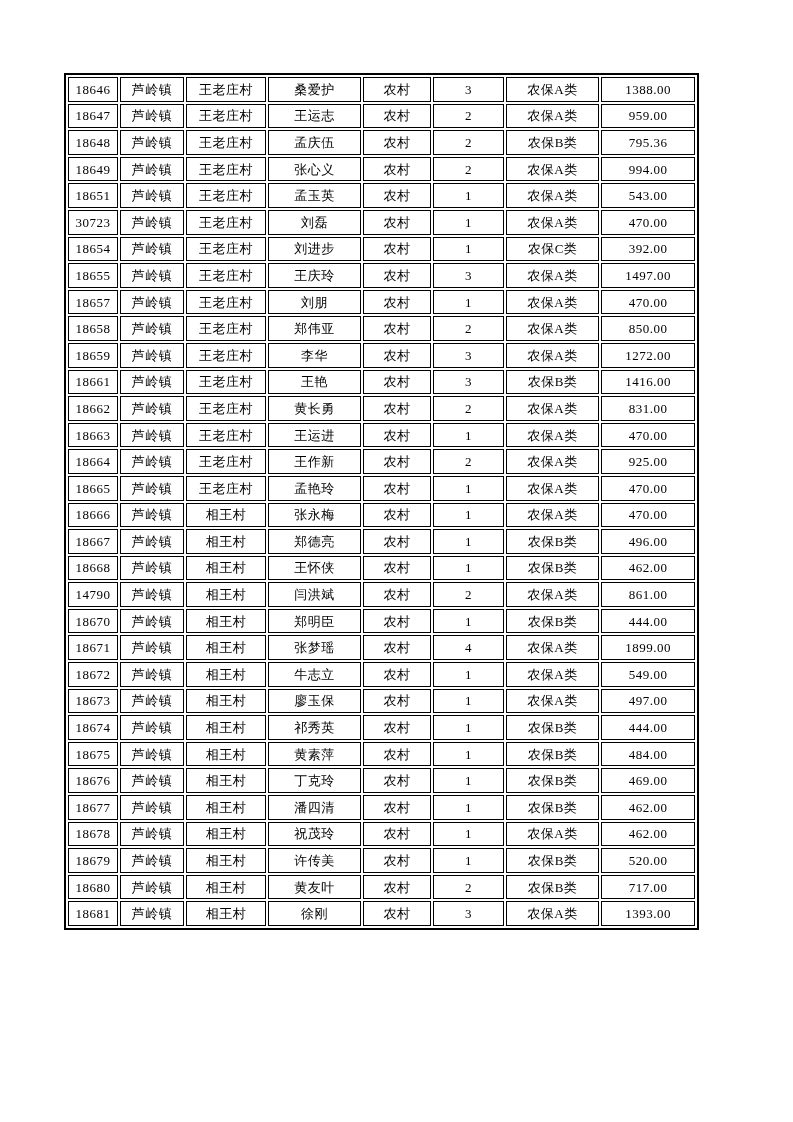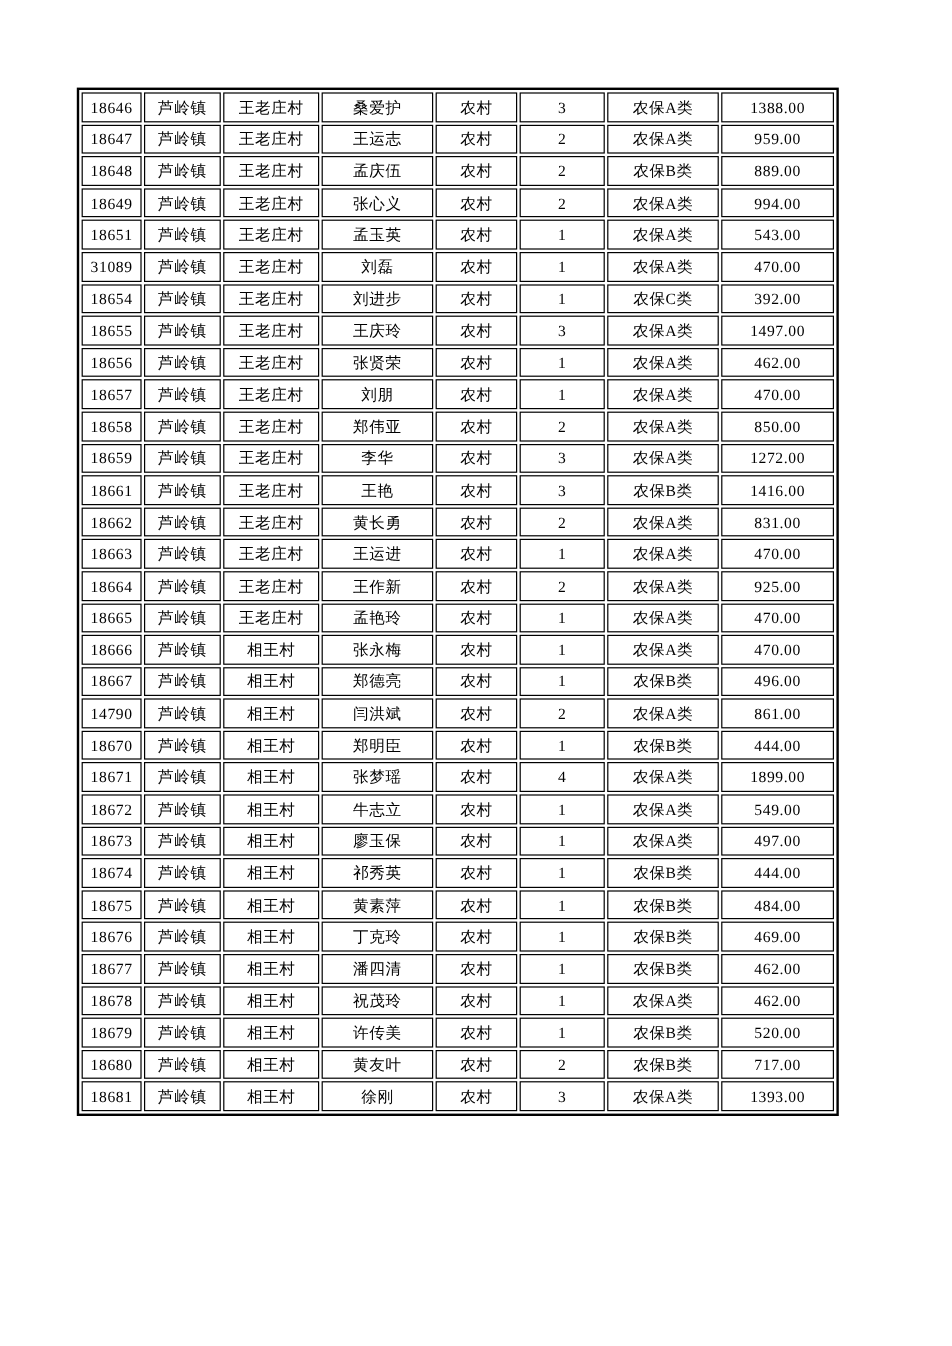--- a/index.html
+++ b/index.html
@@ -88,21 +88,21 @@
           <td>959.00</td>
         </tr>
         <tr>
           <td>18648</td>
           <td>芦岭镇</td>
           <td>王老庄村</td>
           <td>孟庆伍</td>
           <td>农村</td>
           <td>2</td>
           <td>农保B类</td>
-          <td>889.00</td>
+          <td>795.36</td>
         </tr>
         <tr>
           <td>18649</td>
           <td>芦岭镇</td>
           <td>王老庄村</td>
           <td>张心义</td>
           <td>农村</td>
           <td>2</td>
           <td>农保A类</td>
           <td>994.00</td>
@@ -111,21 +111,21 @@
           <td>18651</td>
           <td>芦岭镇</td>
           <td>王老庄村</td>
           <td>孟玉英</td>
           <td>农村</td>
           <td>1</td>
           <td>农保A类</td>
           <td>543.00</td>
         </tr>
         <tr>
-          <td>31089</td>
+          <td>30723</td>
           <td>芦岭镇</td>
           <td>王老庄村</td>
           <td>刘磊</td>
           <td>农村</td>
           <td>1</td>
           <td>农保A类</td>
           <td>470.00</td>
         </tr>
         <tr>
           <td>18654</td>
@@ -141,128 +141,128 @@
           <td>18655</td>
           <td>芦岭镇</td>
           <td>王老庄村</td>
           <td>王庆玲</td>
           <td>农村</td>
           <td>3</td>
           <td>农保A类</td>
           <td>1497.00</td>
         </tr>
         <tr>
-          <td>18656</td>
-          <td>芦岭镇</td>
-          <td>王老庄村</td>
-          <td>张贤荣</td>
-          <td>农村</td>
-          <td>1</td>
-          <td>农保A类</td>
+          <td>18657</td>
+          <td>芦岭镇</td>
+          <td>王老庄村</td>
+          <td>刘朋</td>
+          <td>农村</td>
+          <td>1</td>
+          <td>农保A类</td>
+          <td>470.00</td>
+        </tr>
+        <tr>
+          <td>18658</td>
+          <td>芦岭镇</td>
+          <td>王老庄村</td>
+          <td>郑伟亚</td>
+          <td>农村</td>
+          <td>2</td>
+          <td>农保A类</td>
+          <td>850.00</td>
+        </tr>
+        <tr>
+          <td>18659</td>
+          <td>芦岭镇</td>
+          <td>王老庄村</td>
+          <td>李华</td>
+          <td>农村</td>
+          <td>3</td>
+          <td>农保A类</td>
+          <td>1272.00</td>
+        </tr>
+        <tr>
+          <td>18661</td>
+          <td>芦岭镇</td>
+          <td>王老庄村</td>
+          <td>王艳</td>
+          <td>农村</td>
+          <td>3</td>
+          <td>农保B类</td>
+          <td>1416.00</td>
+        </tr>
+        <tr>
+          <td>18662</td>
+          <td>芦岭镇</td>
+          <td>王老庄村</td>
+          <td>黄长勇</td>
+          <td>农村</td>
+          <td>2</td>
+          <td>农保A类</td>
+          <td>831.00</td>
+        </tr>
+        <tr>
+          <td>18663</td>
+          <td>芦岭镇</td>
+          <td>王老庄村</td>
+          <td>王运进</td>
+          <td>农村</td>
+          <td>1</td>
+          <td>农保A类</td>
+          <td>470.00</td>
+        </tr>
+        <tr>
+          <td>18664</td>
+          <td>芦岭镇</td>
+          <td>王老庄村</td>
+          <td>王作新</td>
+          <td>农村</td>
+          <td>2</td>
+          <td>农保A类</td>
+          <td>925.00</td>
+        </tr>
+        <tr>
+          <td>18665</td>
+          <td>芦岭镇</td>
+          <td>王老庄村</td>
+          <td>孟艳玲</td>
+          <td>农村</td>
+          <td>1</td>
+          <td>农保A类</td>
+          <td>470.00</td>
+        </tr>
+        <tr>
+          <td>18666</td>
+          <td>芦岭镇</td>
+          <td>相王村</td>
+          <td>张永梅</td>
+          <td>农村</td>
+          <td>1</td>
+          <td>农保A类</td>
+          <td>470.00</td>
+        </tr>
+        <tr>
+          <td>18667</td>
+          <td>芦岭镇</td>
+          <td>相王村</td>
+          <td>郑德亮</td>
+          <td>农村</td>
+          <td>1</td>
+          <td>农保B类</td>
+          <td>496.00</td>
+        </tr>
+        <tr>
+          <td>18668</td>
+          <td>芦岭镇</td>
+          <td>相王村</td>
+          <td>王怀侠</td>
+          <td>农村</td>
+          <td>1</td>
+          <td>农保B类</td>
           <td>462.00</td>
-        </tr>
-        <tr>
-          <td>18657</td>
-          <td>芦岭镇</td>
-          <td>王老庄村</td>
-          <td>刘朋</td>
-          <td>农村</td>
-          <td>1</td>
-          <td>农保A类</td>
-          <td>470.00</td>
-        </tr>
-        <tr>
-          <td>18658</td>
-          <td>芦岭镇</td>
-          <td>王老庄村</td>
-          <td>郑伟亚</td>
-          <td>农村</td>
-          <td>2</td>
-          <td>农保A类</td>
-          <td>850.00</td>
-        </tr>
-        <tr>
-          <td>18659</td>
-          <td>芦岭镇</td>
-          <td>王老庄村</td>
-          <td>李华</td>
-          <td>农村</td>
-          <td>3</td>
-          <td>农保A类</td>
-          <td>1272.00</td>
-        </tr>
-        <tr>
-          <td>18661</td>
-          <td>芦岭镇</td>
-          <td>王老庄村</td>
-          <td>王艳</td>
-          <td>农村</td>
-          <td>3</td>
-          <td>农保B类</td>
-          <td>1416.00</td>
-        </tr>
-        <tr>
-          <td>18662</td>
-          <td>芦岭镇</td>
-          <td>王老庄村</td>
-          <td>黄长勇</td>
-          <td>农村</td>
-          <td>2</td>
-          <td>农保A类</td>
-          <td>831.00</td>
-        </tr>
-        <tr>
-          <td>18663</td>
-          <td>芦岭镇</td>
-          <td>王老庄村</td>
-          <td>王运进</td>
-          <td>农村</td>
-          <td>1</td>
-          <td>农保A类</td>
-          <td>470.00</td>
-        </tr>
-        <tr>
-          <td>18664</td>
-          <td>芦岭镇</td>
-          <td>王老庄村</td>
-          <td>王作新</td>
-          <td>农村</td>
-          <td>2</td>
-          <td>农保A类</td>
-          <td>925.00</td>
-        </tr>
-        <tr>
-          <td>18665</td>
-          <td>芦岭镇</td>
-          <td>王老庄村</td>
-          <td>孟艳玲</td>
-          <td>农村</td>
-          <td>1</td>
-          <td>农保A类</td>
-          <td>470.00</td>
-        </tr>
-        <tr>
-          <td>18666</td>
-          <td>芦岭镇</td>
-          <td>相王村</td>
-          <td>张永梅</td>
-          <td>农村</td>
-          <td>1</td>
-          <td>农保A类</td>
-          <td>470.00</td>
-        </tr>
-        <tr>
-          <td>18667</td>
-          <td>芦岭镇</td>
-          <td>相王村</td>
-          <td>郑德亮</td>
-          <td>农村</td>
-          <td>1</td>
-          <td>农保B类</td>
-          <td>496.00</td>
         </tr>
         <tr>
           <td>14790</td>
           <td>芦岭镇</td>
           <td>相王村</td>
           <td>闫洪斌</td>
           <td>农村</td>
           <td>2</td>
           <td>农保A类</td>
           <td>861.00</td>

